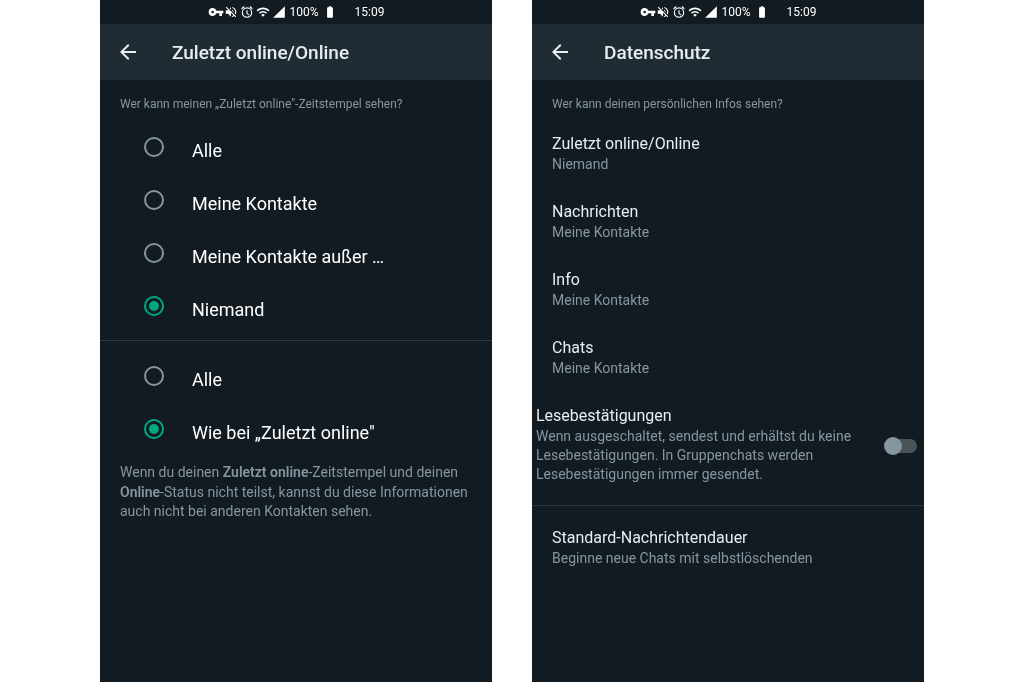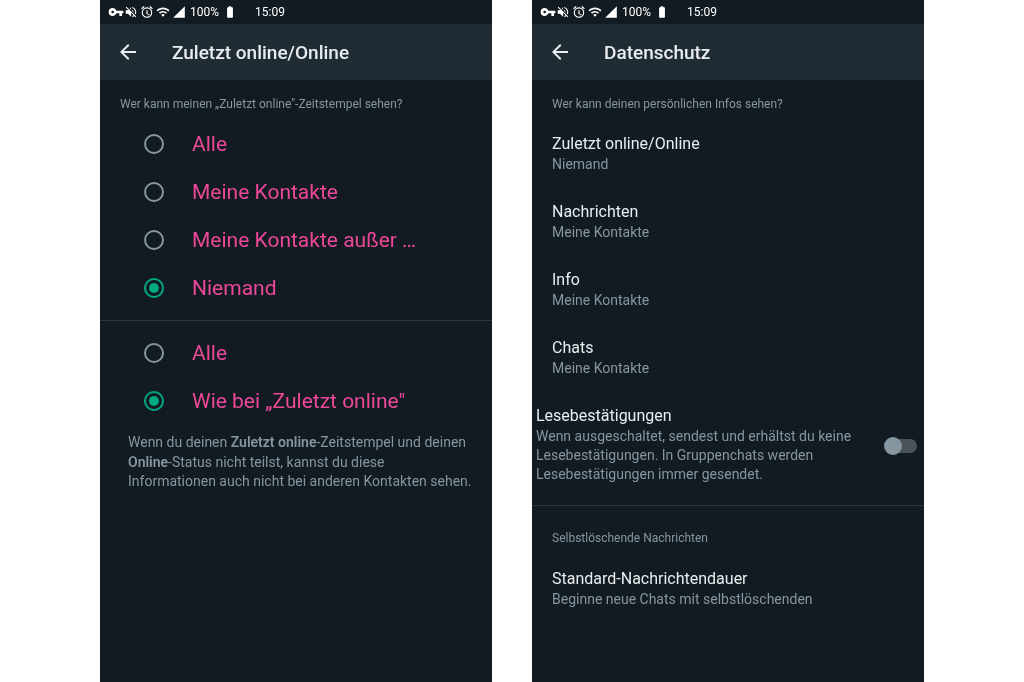--- a/index.html
+++ b/index.html
@@ -20,21 +20,21 @@
     color: #e9edef;
     display: flex;
     flex-direction: column;
     overflow: hidden;
   }
   .status-bar {
     height: 24px;
     background: #121b22;
     display: flex;
     align-items: center;
-    justify-content: flex-start;
+    justify-content: center;
     padding: 0 8px;
     font-size: 12px;
     color: #ffffff;
   }
   .status-left { display: flex; align-items: center; }
   .status-right { display: flex; align-items: center; gap: 2px; }
   .status-right span { font-size: 12px; }
   .status-icon { width: 14px; height: 14px; fill: #ffffff; }
   .app-bar {
     height: 56px;
@@ -89,32 +89,33 @@
   .radio.selected { border-color: #00a884; }
   .radio-dot {
     width: 10px;
     height: 10px;
     border-radius: 50%;
     background: #00a884;
     display: none;
   }
   .radio.selected .radio-dot { display: block; }
   .radio-label {
-    font-size: 21px;
-    color: #ec4899;
+    font-size: 18px;
+    color: #ffffff;
+    margin-top: 8px;
   }
   .divider {
     height: 1px;
     background: #2a3942;
     margin: 8px 0;
   }
   .info-text {
     color: #8696a0;
     font-size: 14px;
-    padding: 8px 20px 16px 28px;
+    padding: 8px 20px 16px 20px;
     line-height: 1.4;
   }
   .info-text b { color: #8696a0; font-weight: 600; }
   
   .list-item {
     padding: 14px 20px;
     cursor: pointer;
   }
   .list-title {
     font-size: 16px;
@@ -308,20 +309,19 @@
         <div class="list-sub">Wenn ausgeschaltet, sendest und erhältst du keine Lesebestätigungen. In Gruppenchats werden Lesebestätigungen immer gesendet.</div>
       </div>
       <div class="toggle">
         <div class="toggle-track"></div>
         <div class="toggle-thumb"></div>
       </div>
     </div>
 
     <div class="divider"></div>
 
-    <div class="section-header">Selbstlöschende Nachrichten</div>
 
     <div class="list-item">
       <div class="list-title">Standard-Nachrichtendauer</div>
       <div class="list-sub">Beginne neue Chats mit selbstlöschenden</div>
     </div>
   </div>
 </div>
 
 </body></html>

